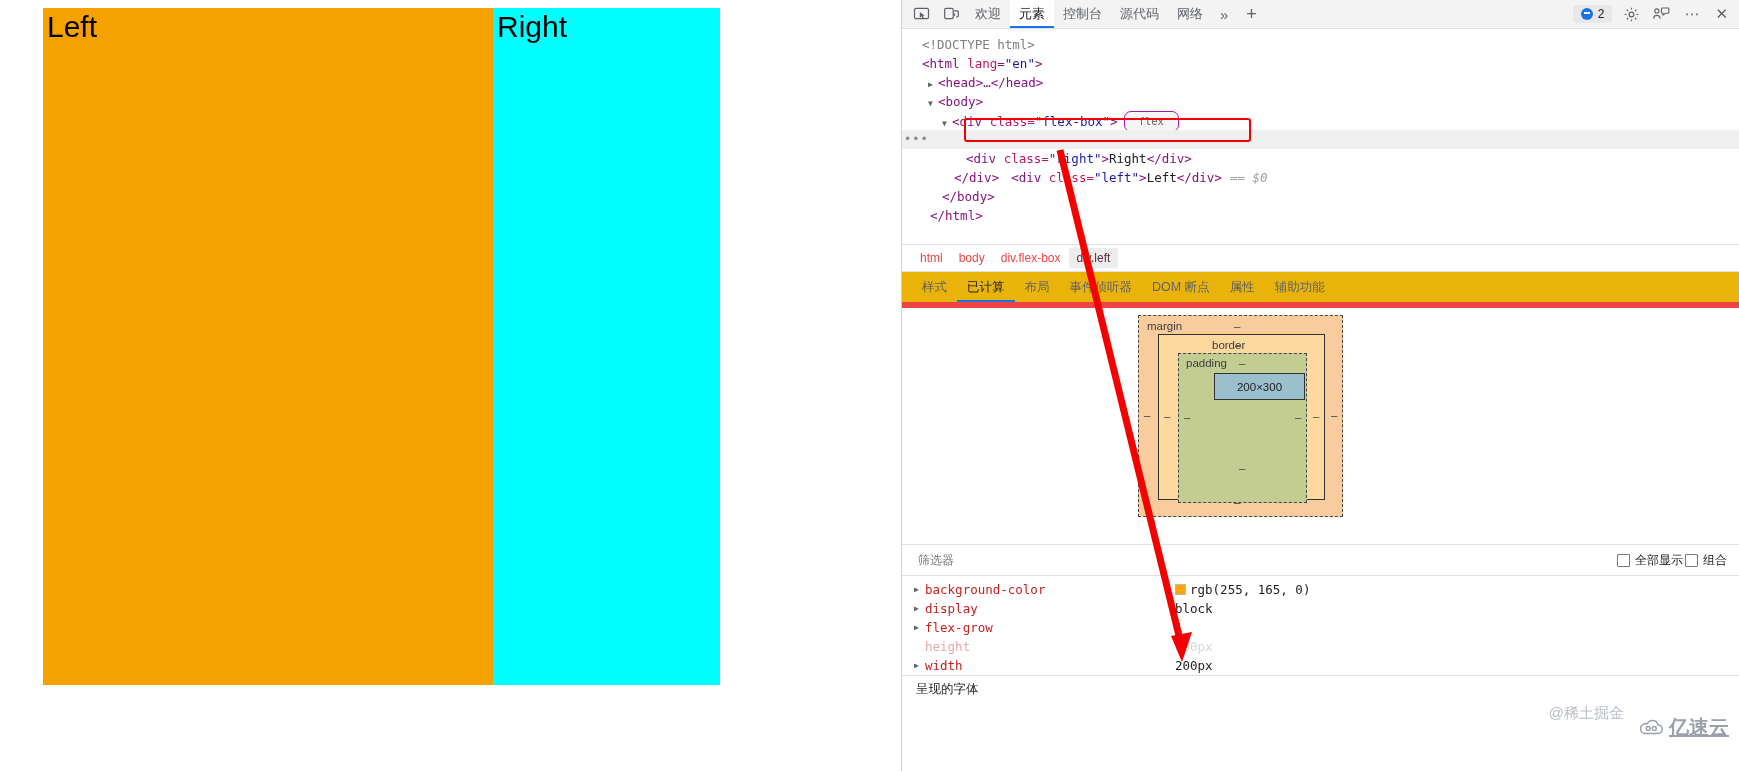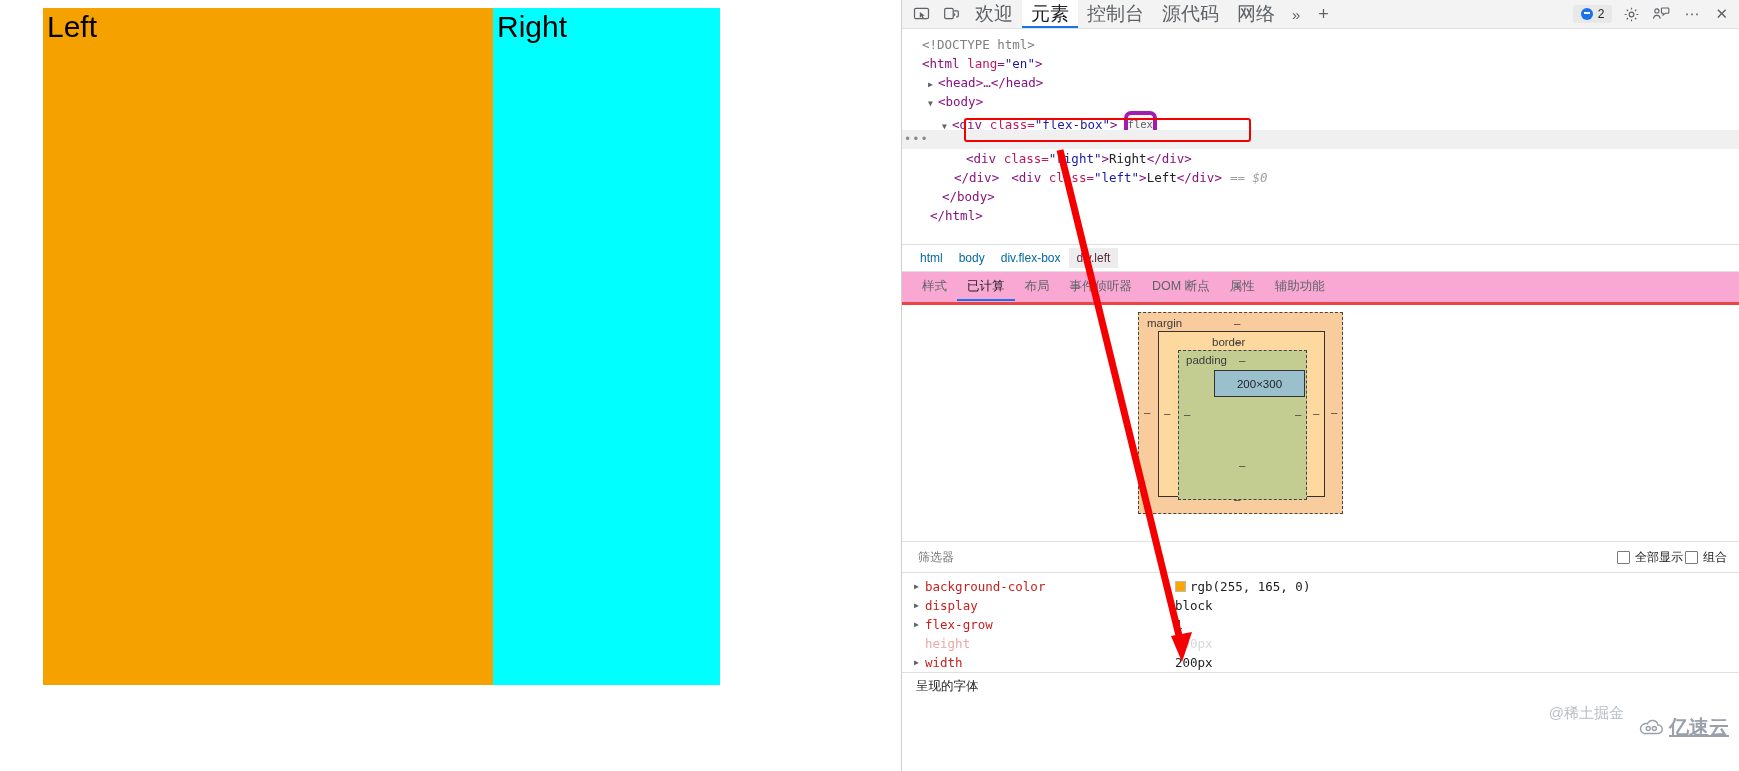--- a/index.html
+++ b/index.html
@@ -56,21 +56,21 @@
     padding:0 4px;
     box-sizing:border-box;
   }
   .dt-icon-btn{
     width:30px;height:26px;
     display:flex;align-items:center;justify-content:center;
     cursor:pointer;color:#5f6368;
   }
   .dt-tab{
     padding:0 9px;height:28px;line-height:28px;
-    font-size:19px;color:#5f6368;cursor:pointer;
+    font-size:13px;color:#5f6368;cursor:pointer;
     white-space:nowrap;
     box-sizing:border-box;
   }
   .dt-tab.active{
     color:#202124;background:#fff;
     border-bottom:2px solid #1a73e8;
     font-weight:500;
   }
   .dt-sep{flex:1;}
   .dt-chev{font-size:15px;color:#5f6368;padding:0 8px;cursor:pointer;}
@@ -112,24 +112,24 @@
   .tag{color:#881280;}
   .attr{color:#be185d;}
   .val{color:#1a1aa6;}
   .txt{color:#202124;}
   .doctype{color:#808080;}
   .arrow{
     display:inline-block;width:10px;color:#5f6368;font-size:8px;
   }
   .flexbadge{
     display:inline-block;
-    border:4px solid #a21caf;border-radius:7px;
+    border:1px solid #a21caf;border-radius:7px;
     background:#f5f5f5;color:#5f6368;
     font-size:10.5px;
-    padding:0 0;margin-left:6px;
+    padding:0 14px;margin-left:6px;
     font-family:"DejaVu Sans Mono","Liberation Mono",monospace;
     vertical-align:1px;
   }
   .eqdollar{color:#a0a0a0;font-style:italic;}
   .ellipsis-gutter{
     position:absolute;left:2px;top:0;color:#8a8a8a;font-size:12px;letter-spacing:1px;
   }
   .sel-outline{
     position:absolute;
     border:2.5px solid #f50000;
@@ -140,29 +140,29 @@
   
   .crumbs{
     height:26px;display:flex;align-items:center;
     border-top:1px solid #e0e0e0;
     border-bottom:1px solid #e0e0e0;
     background:#fff;
     padding-left:10px;
     font-size:12px;
   }
   .crumb{
-    padding:3px 8px;color:#0369a1;cursor:pointer;white-space:nowrap;
+    padding:3px 8px;color:#ef4444;cursor:pointer;white-space:nowrap;
   }
   .crumb.active{background:#ededed;color:#5c2b44;}
 
   
   .subtabs{
-    height:30px;display:flex;align-items:flex-start;
-    background:#f9a8d4;
-    border-bottom:3px solid #ef4444;
+    height:30px;display:flex;align-items:center;
+    background:#eab308;
+    border-bottom:6px solid #ef4444;
     padding-left:10px;
   }
   .subtab{
     font-size:12.5px;color:#5f6368;cursor:pointer;
     padding:0 10px;height:29px;line-height:29px;
     box-sizing:border-box;white-space:nowrap;
   }
   .subtab.active{
     color:#202124;border-bottom:2px solid #1a73e8;font-weight:500;
   }

